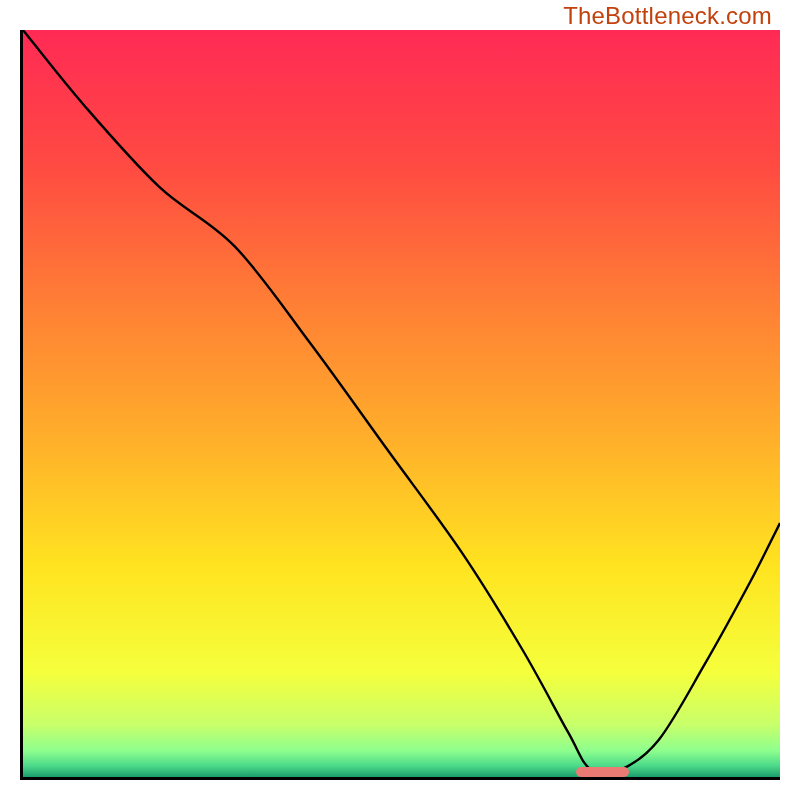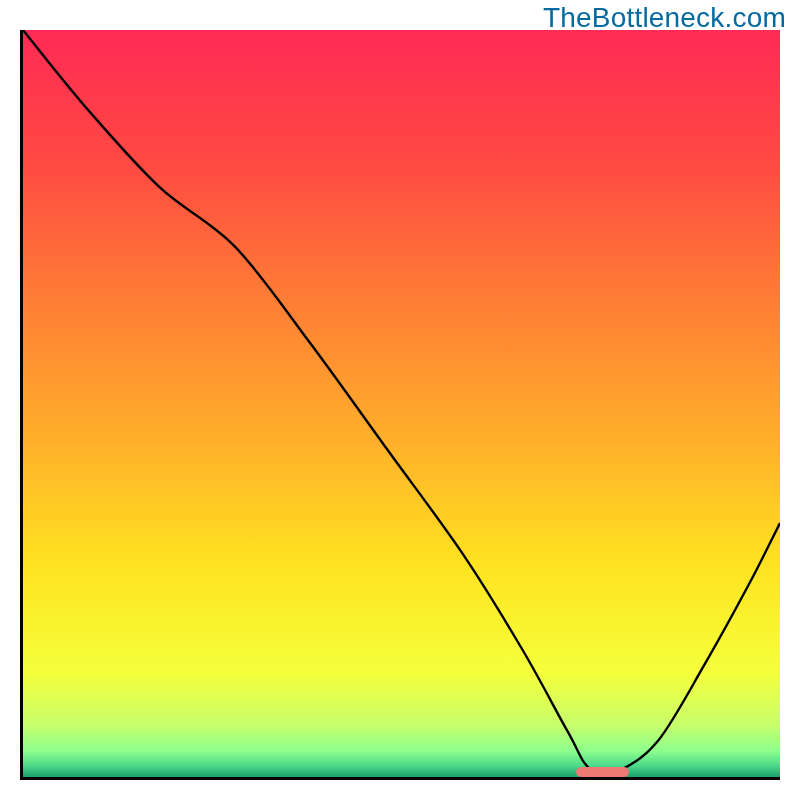--- a/index.html
+++ b/index.html
@@ -12,23 +12,23 @@
     font-family: Arial, Helvetica, sans-serif;
   }
   .container {
     position: relative;
     width: 800px;
     height: 800px;
   }
   .watermark {
     position: absolute;
     top: 2px;
-    right: 14px;
-    font-size: 28px;
-    color: #0369a1;
+    right: 28px;
+    font-size: 24px;
+    color: #c2410c;
     font-weight: 500;
     letter-spacing: 0.2px;
     z-index: 30;
   }
   .plot-frame {
     position: absolute;
     left: 20px;
     top: 30px;
     width: 760px;
     height: 750px;

